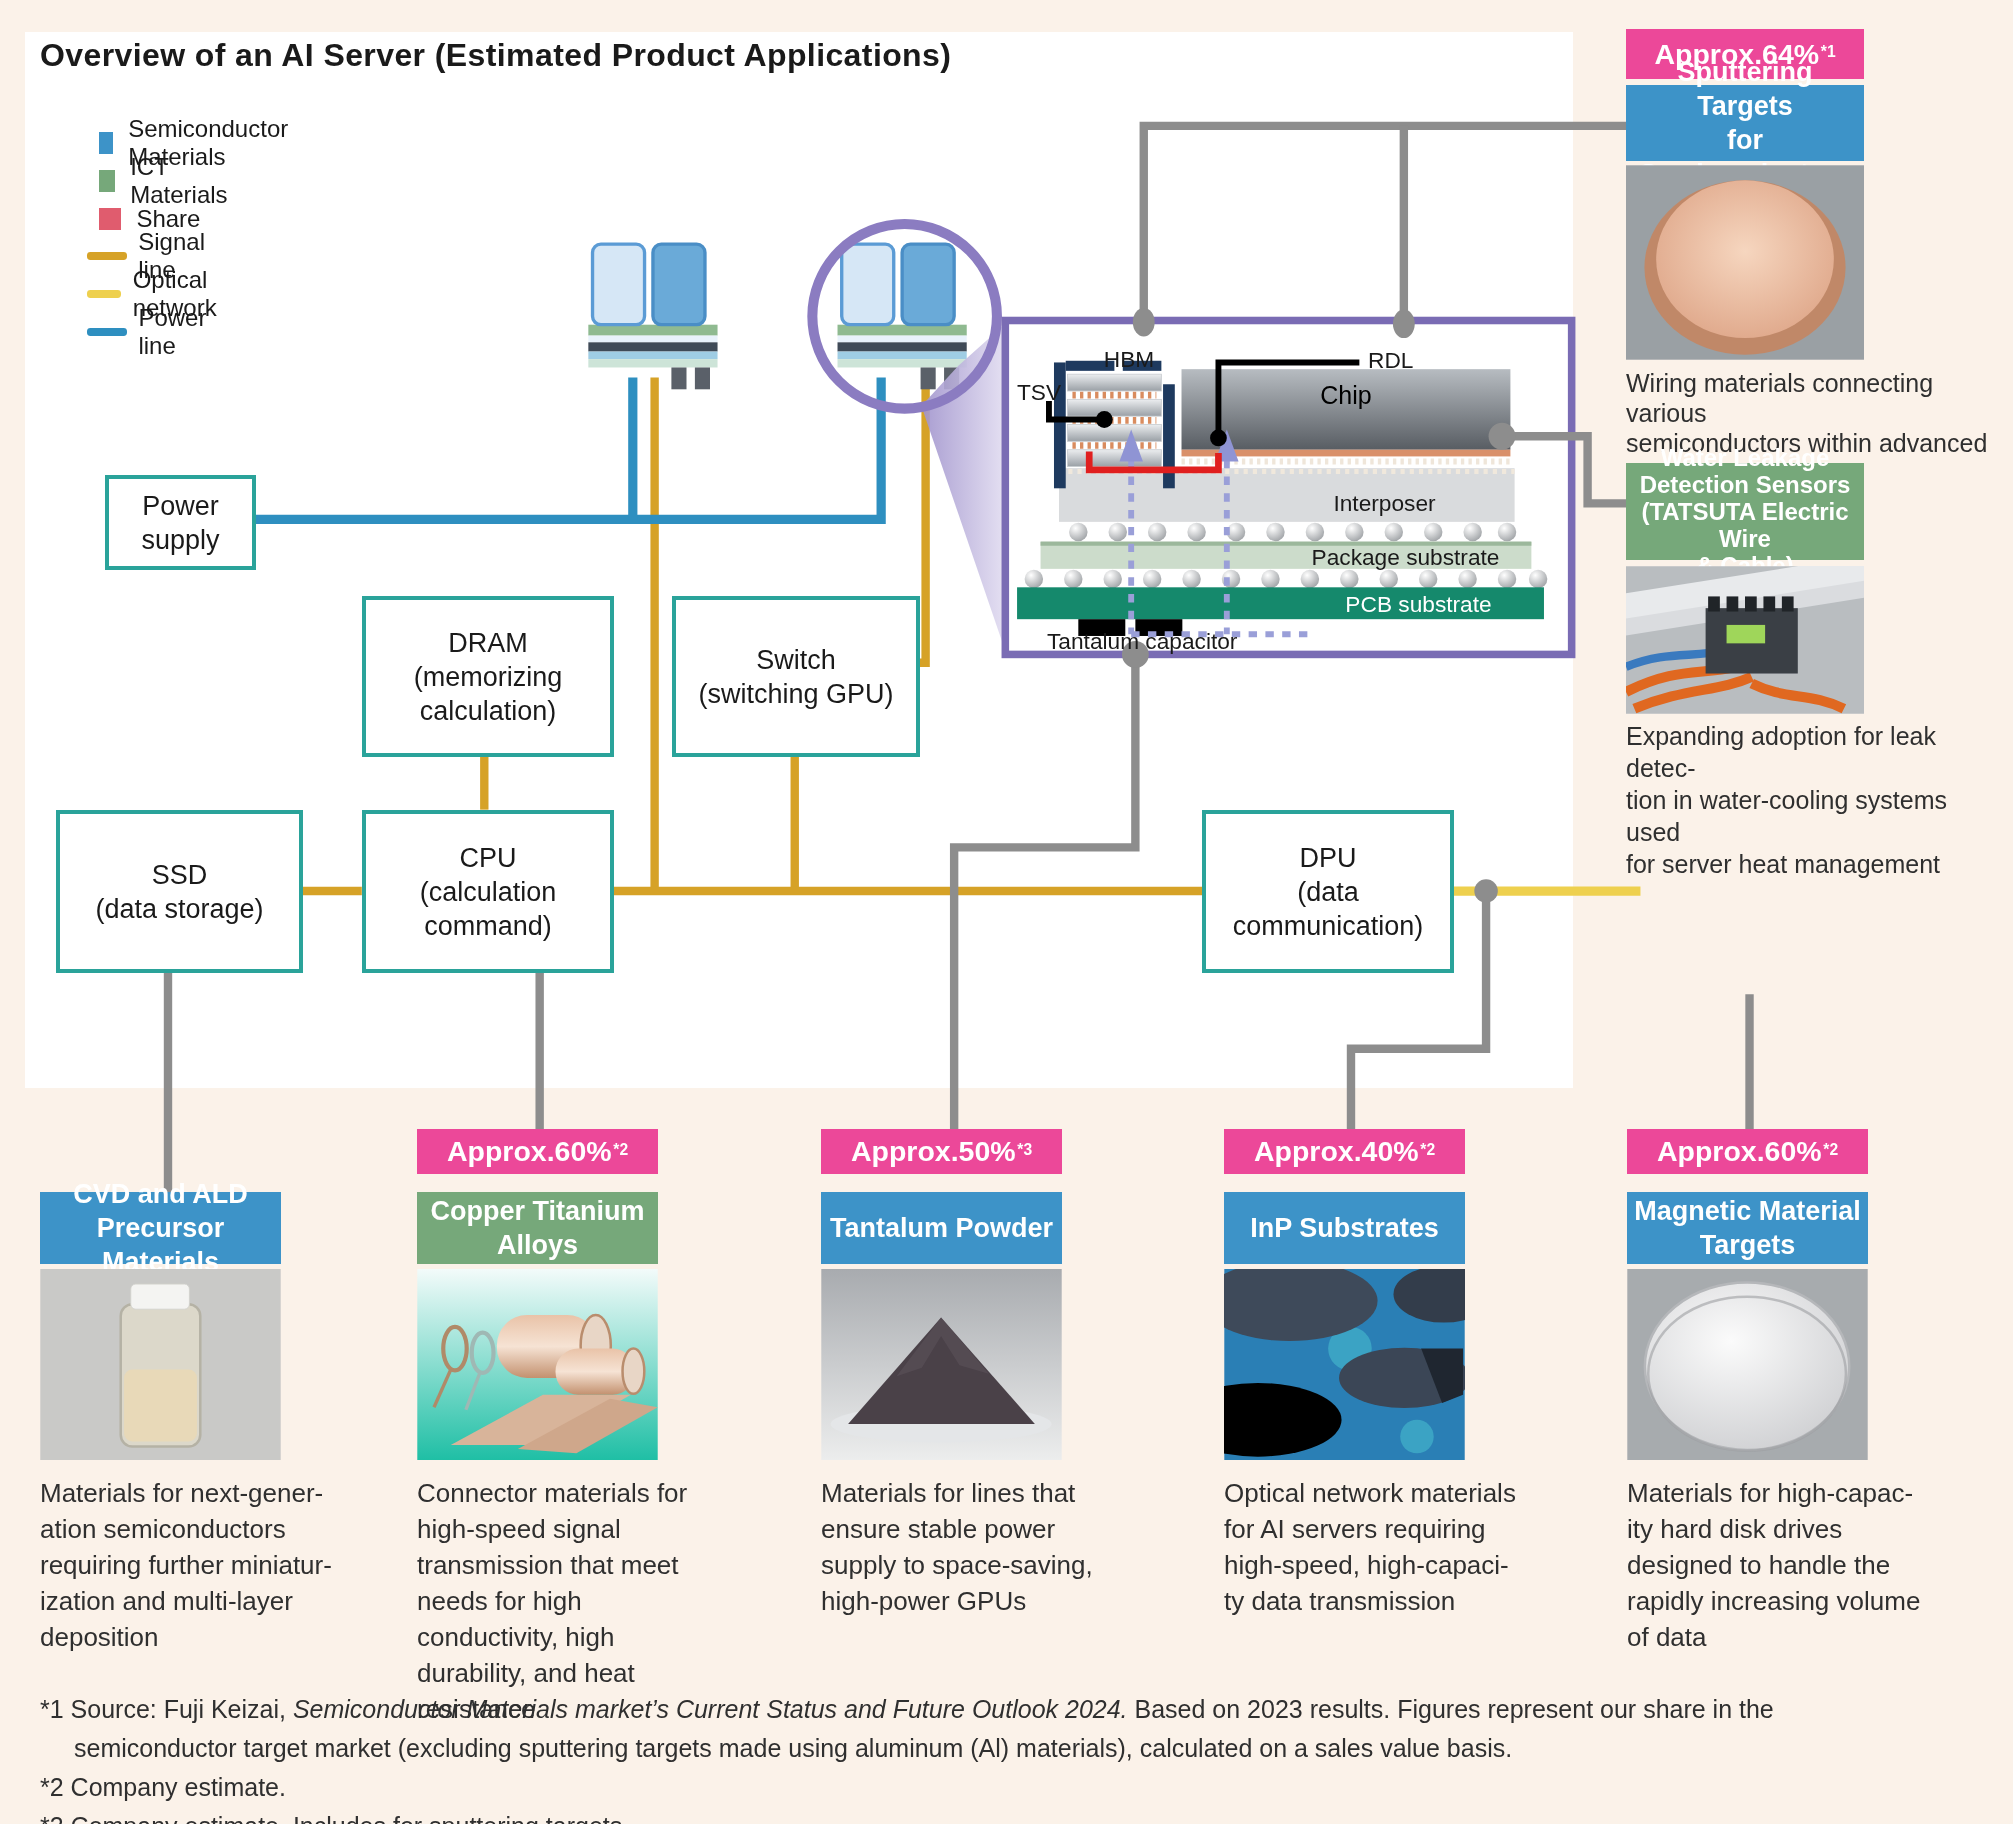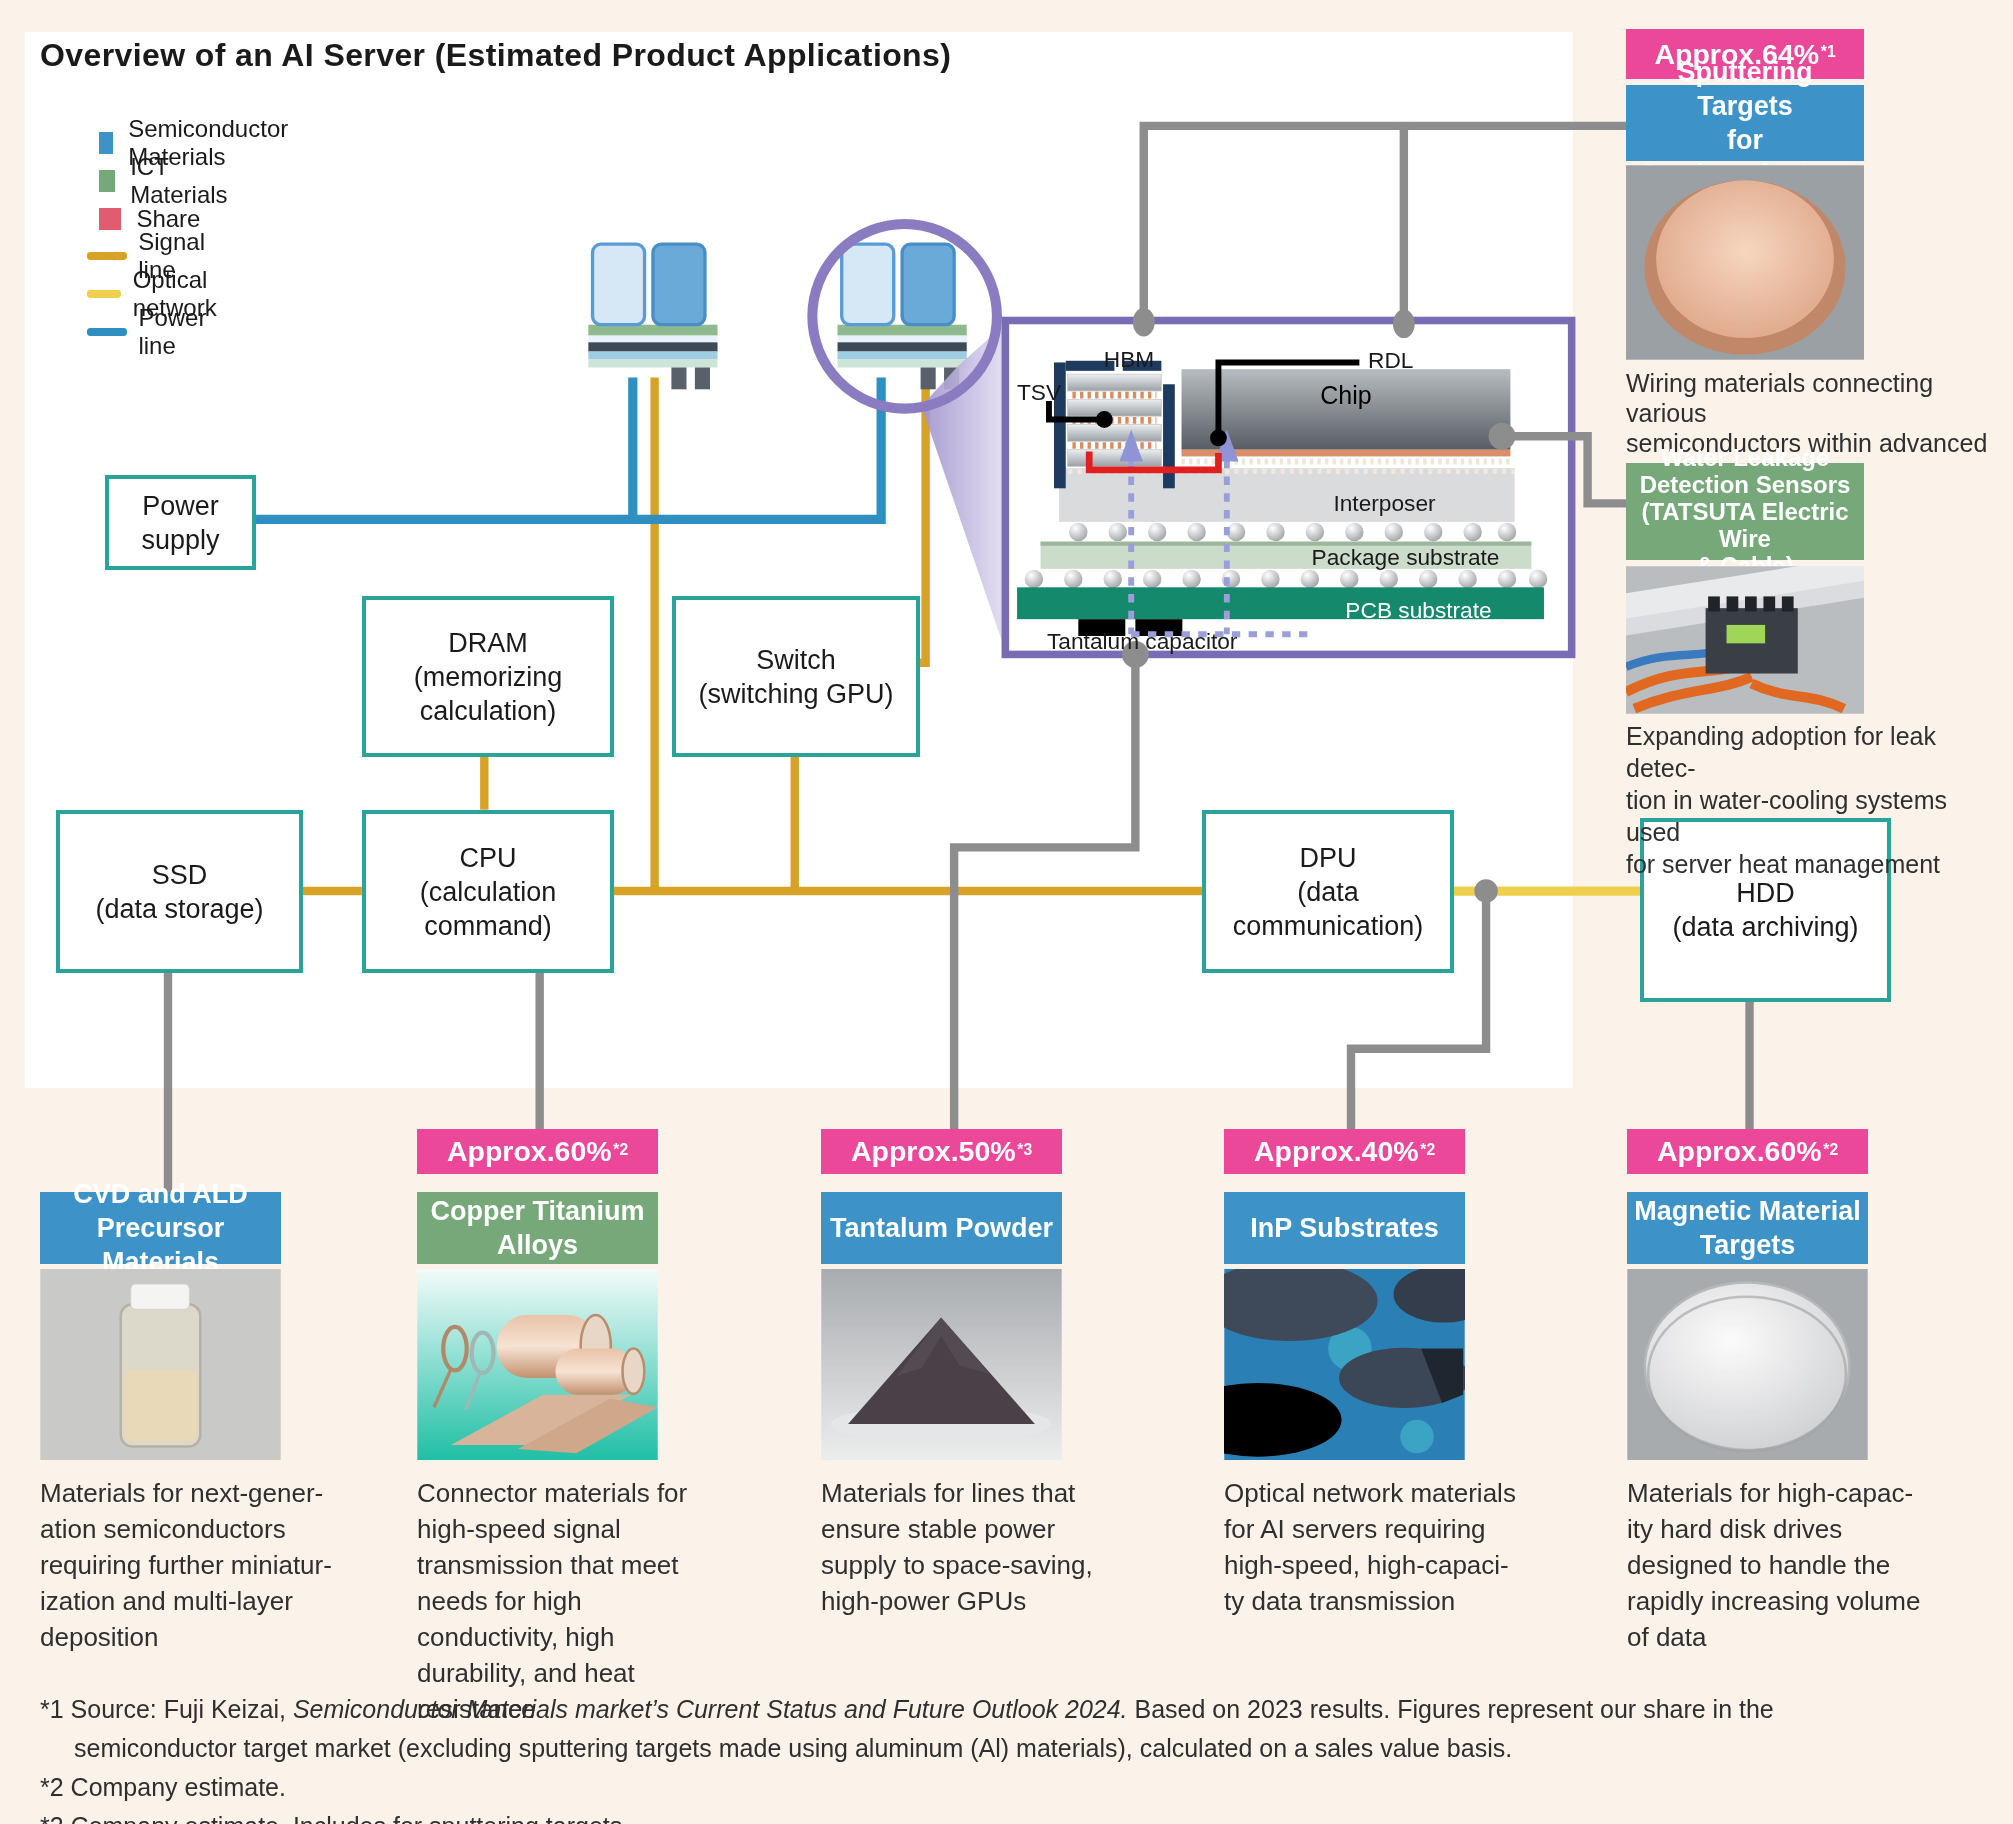--- a/index.html
+++ b/index.html
@@ -230,40 +230,38 @@
       <circle cx="1771" cy="1062" r="14"></circle>
     </g>
   </svg>
 
   <div class="abs inset-label" style="left:1091px;top:334px;width:76px;text-align:center;margin-top:12px;">HBM</div>
   <div class="abs inset-label" style="left:1368px;top:347px;">RDL</div>
   <div class="abs inset-label" style="left:1017px;top:379px;">TSV</div>
   <div class="abs inset-label" style="left:1262px;top:381px;width:168px;text-align:center;color:#000000;font-size:25px;">Chip</div>
   <div class="abs inset-label" style="left:1284px;top:490px;width:201px;text-align:center;">Interposer</div>
   <div class="abs inset-label" style="left:1284px;top:544px;width:243px;text-align:center;">Package substrate</div>
-  <div class="abs inset-label" style="left:1305px;top:591px;width:227px;text-align:center;color:#ffffff;margin-top:6px;">PCB substrate</div>
+  <div class="abs inset-label" style="left:1305px;top:591px;width:227px;text-align:center;color:#ffffff;">PCB substrate</div>
   <div class="abs inset-label" style="left:1047px;top:628px;width:269px;">Tantalum capacitor</div>
 
   <div class="abs node" style="left:105px;top:475px;width:143px;height:87px;">Power
 supply</div>
   <div class="abs node" style="left:362px;top:596px;width:244px;height:153px;">DRAM
 (memorizing
 calculation)</div>
   <div class="abs node" style="left:672px;top:596px;width:240px;height:153px;">Switch
 (switching GPU)</div>
   <div class="abs node" style="left:56px;top:810px;width:239px;height:155px;">SSD
 (data storage)</div>
   <div class="abs node" style="left:362px;top:810px;width:244px;height:155px;">CPU
 (calculation
 command)</div>
   <div class="abs node" style="left:1202px;top:810px;width:244px;height:155px;">DPU
 (data
 communication)</div>
-  <div class="abs node" style="left:1640px;top:818px;width:243px;height:176px;">HDD
-(data archiving)</div>
 
   <div class="abs banner red" style="left:1626px;top:29px;width:238px;height:50px;">
     <span>Approx.64%</span><sup>*1</sup>
   </div>
   <div class="abs banner blue" style="left:1626px;top:85px;width:238px;height:76px;font-size:27px;line-height:34px;">Sputtering Targets
 for Semiconductors</div>
   <div class="abs photo" style="left:1626px;top:165px;width:238px;height:195px;">
     <svg width="238" height="195" viewBox="0 0 284 232">
       <defs>
           <radialGradient id="cuGrad" cx="0.5" cy="0.45" r="0.75">

